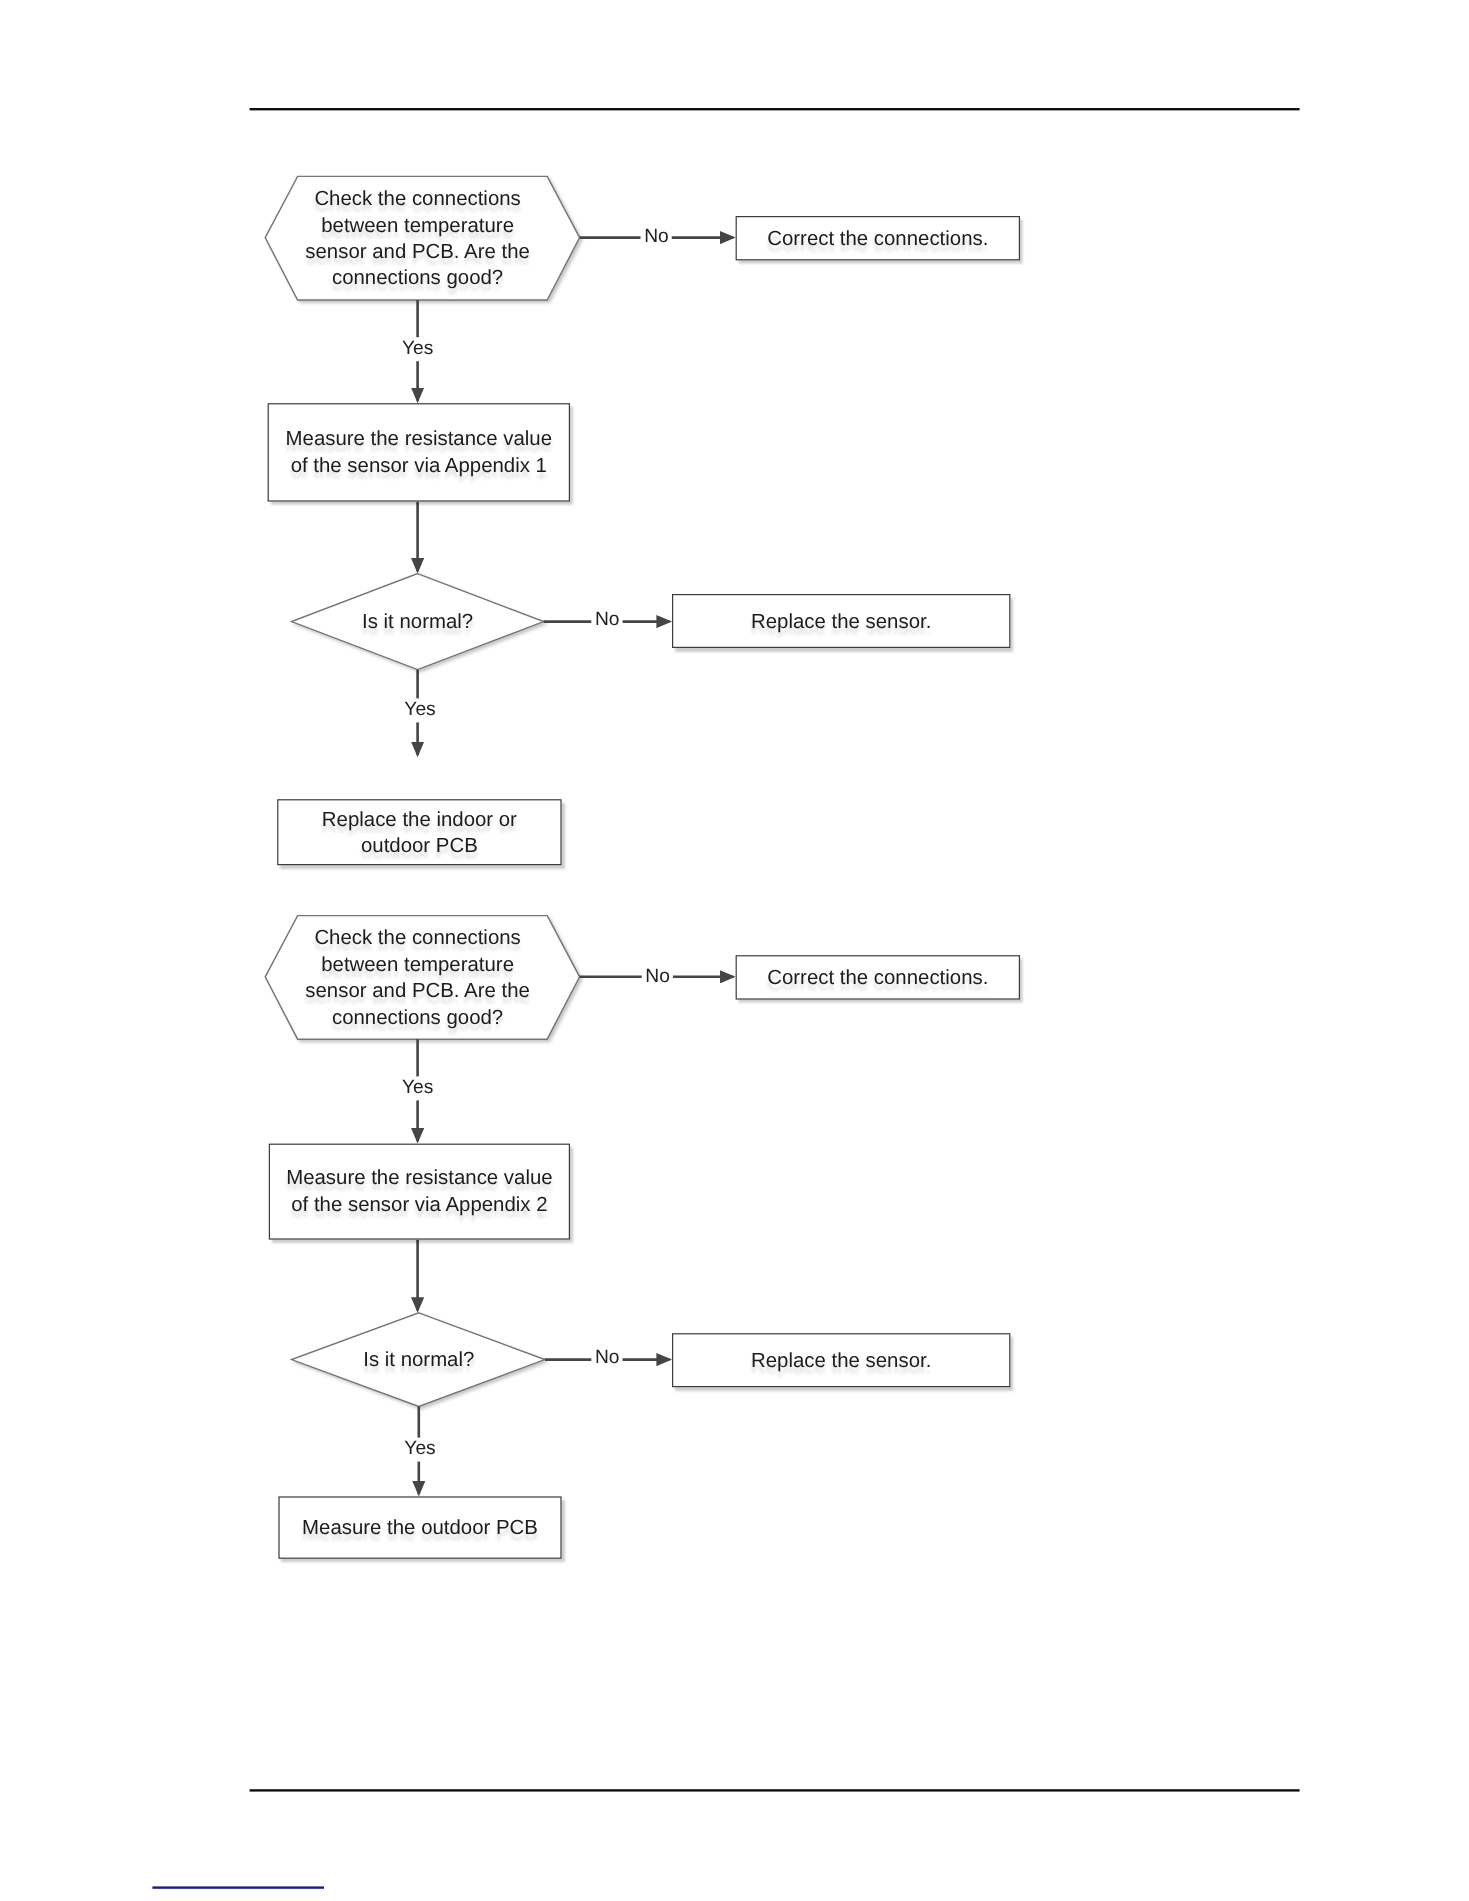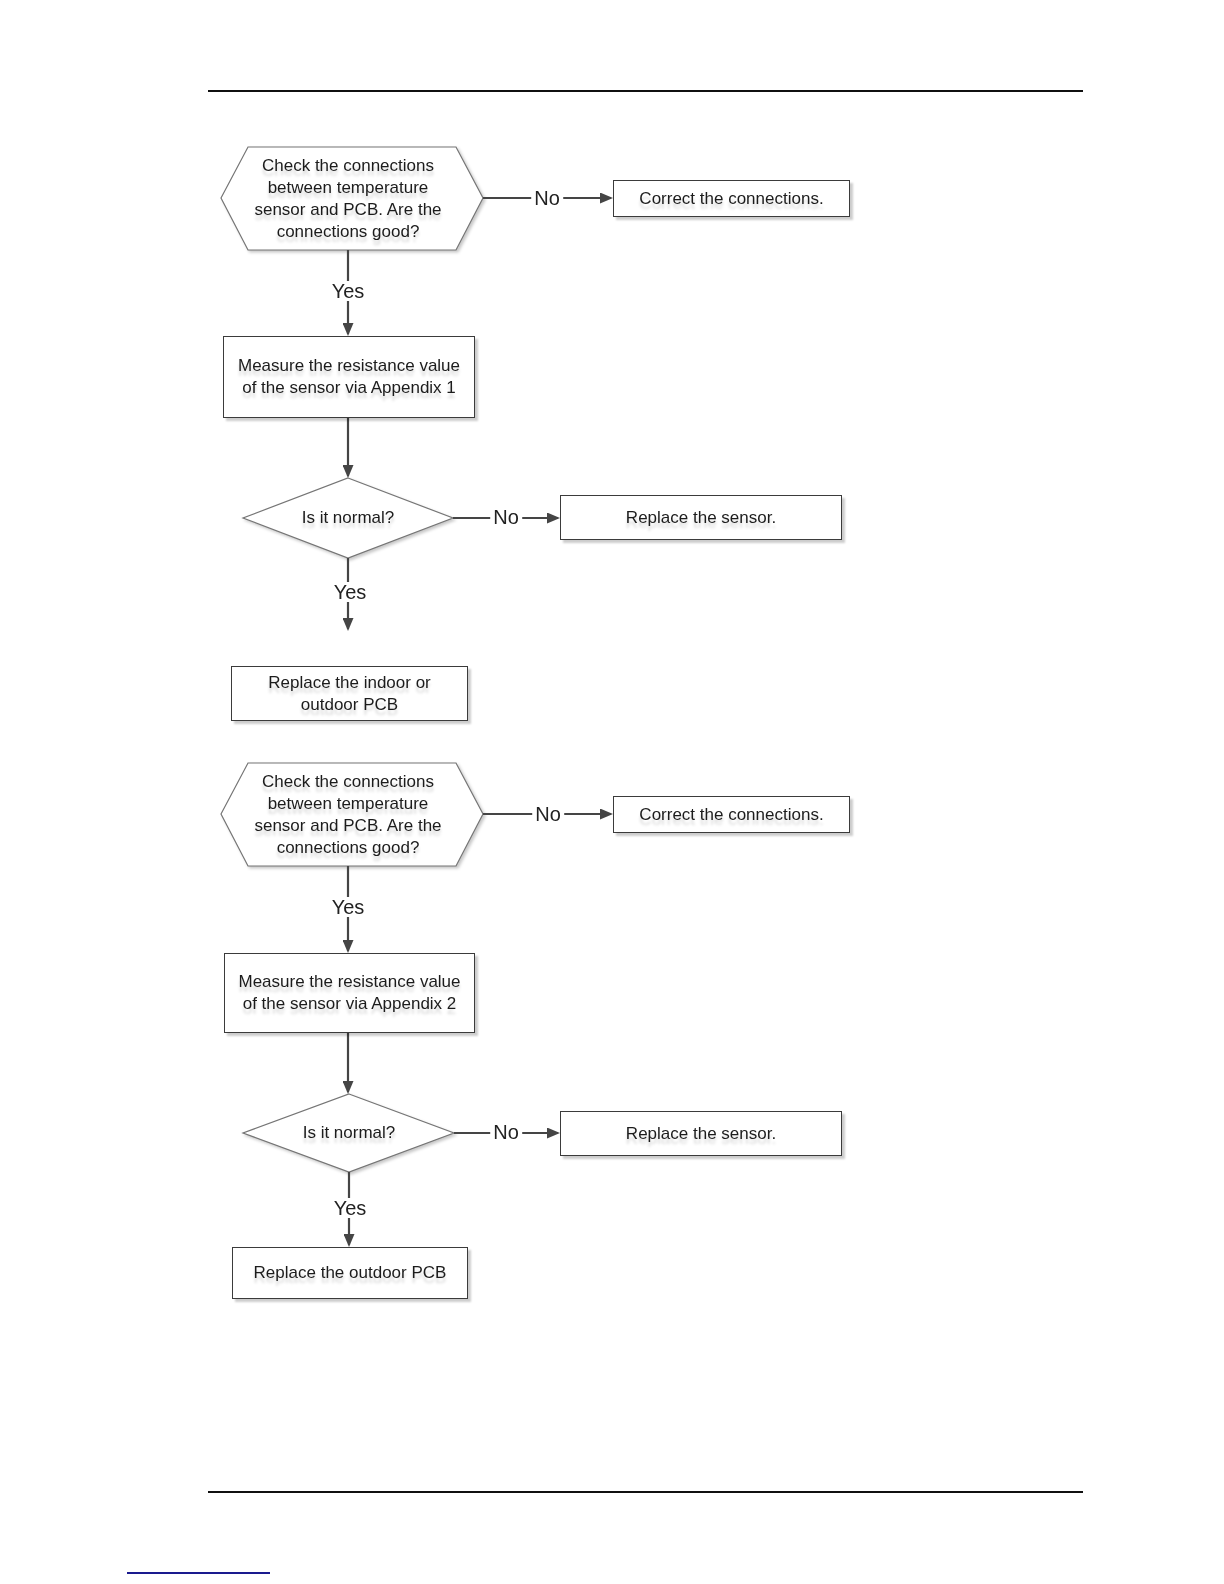--- a/index.html
+++ b/index.html
@@ -68,21 +68,21 @@
     border: 1.6px solid #3b3b3b;
     box-shadow: 2.5px 3px 2px rgba(0,0,0,0.2);
     text-shadow: 0 5px 3px rgba(0,0,0,0.16);
     box-sizing: border-box;
   }
   .edge-label {
     position: absolute;
     transform: translate(-50%, -50%);
     background: #ffffff;
     padding: 0 3px;
-    font-size: 20px;
+    font-size: 16px;
     line-height: 20px;
     color: #222222;
   }
 </style>
 </head>
 <body>
 
 <div id="page">
 
   <div class="rule" style="left:208px; top:90px; width:875px;"></div>
@@ -153,15 +153,15 @@
 of the sensor via Appendix 2</div>
 
   <div class="node-text" style="left:269px; top:1113px; width:160px; height:40px;">Is it normal?</div>
 
   <div class="edge-label" style="left:506px; top:1132px;">No</div>
 
   <div class="rect-node" style="left:560px; top:1111px; width:282px; height:45px;">Replace the sensor.</div>
 
   <div class="edge-label" style="left:350px; top:1208px;">Yes</div>
 
-  <div class="rect-node" style="left:232px; top:1247px; width:236px; height:52px;">Replace the outdoor PCB</div>
+  <div class="rect-node" style="left:232px; top:1247px; width:236px; height:52px;">Measure the outdoor PCB</div>
 
 </div>
 
 </body></html>

